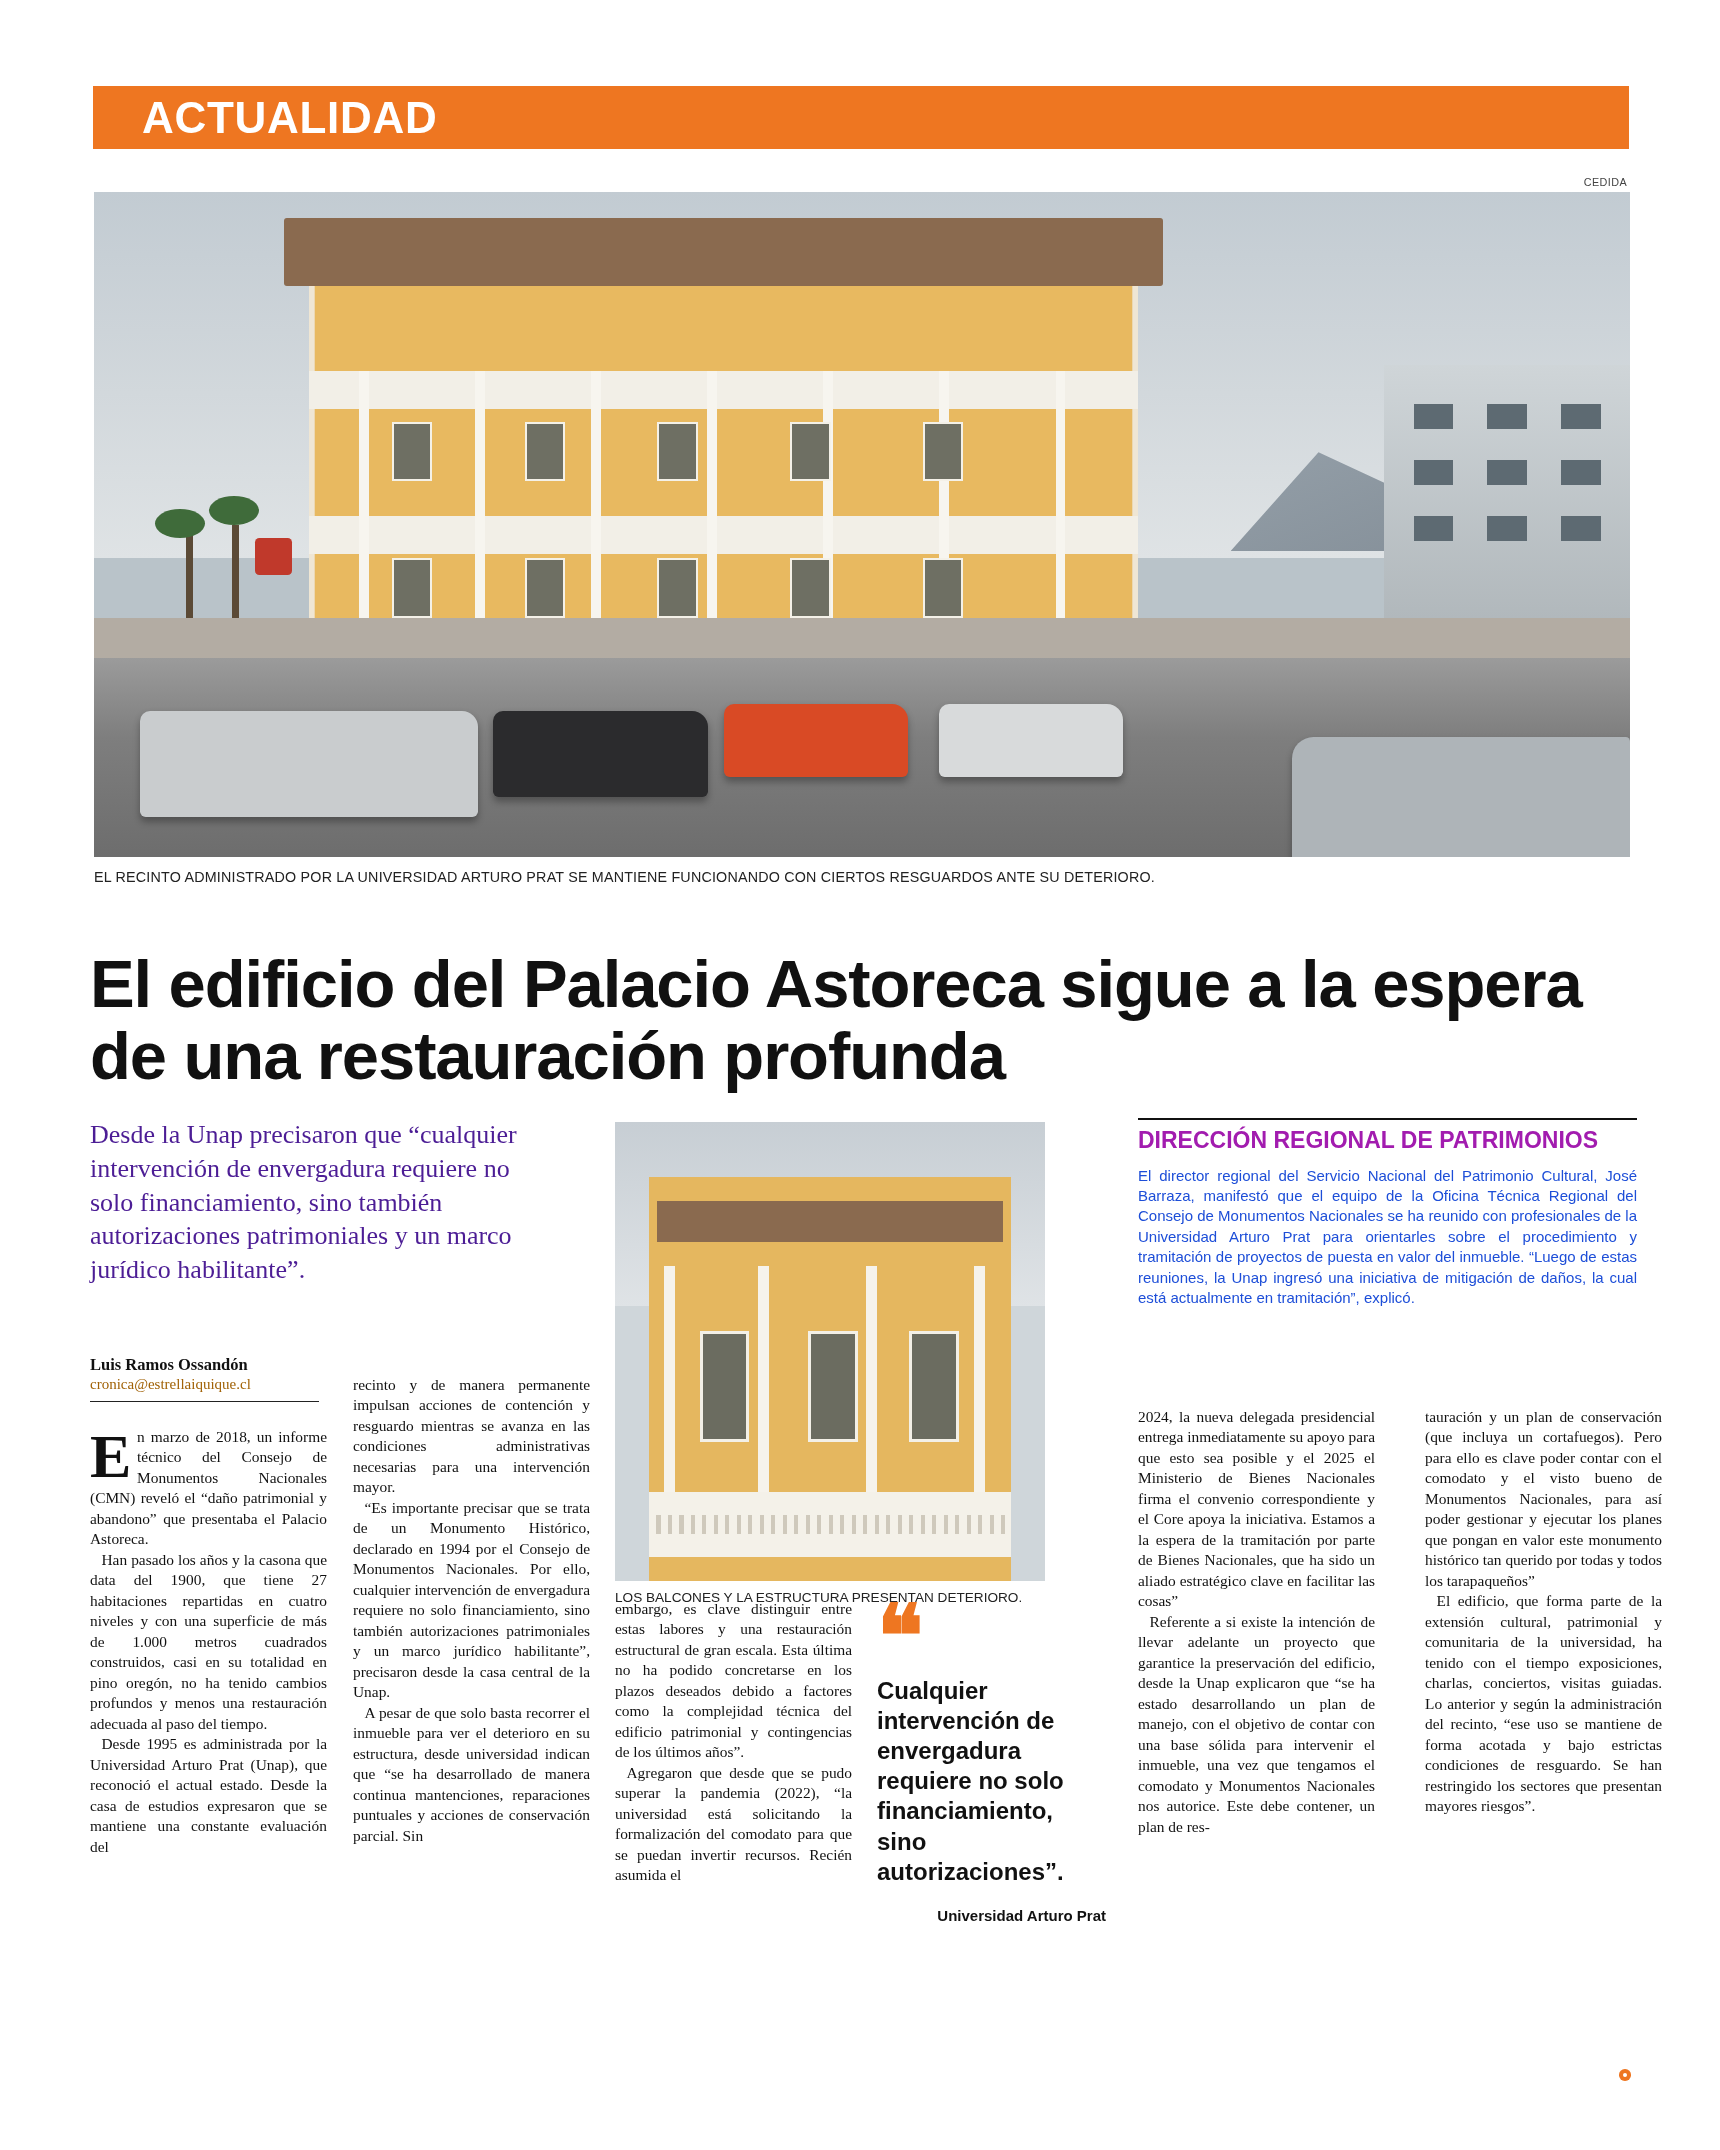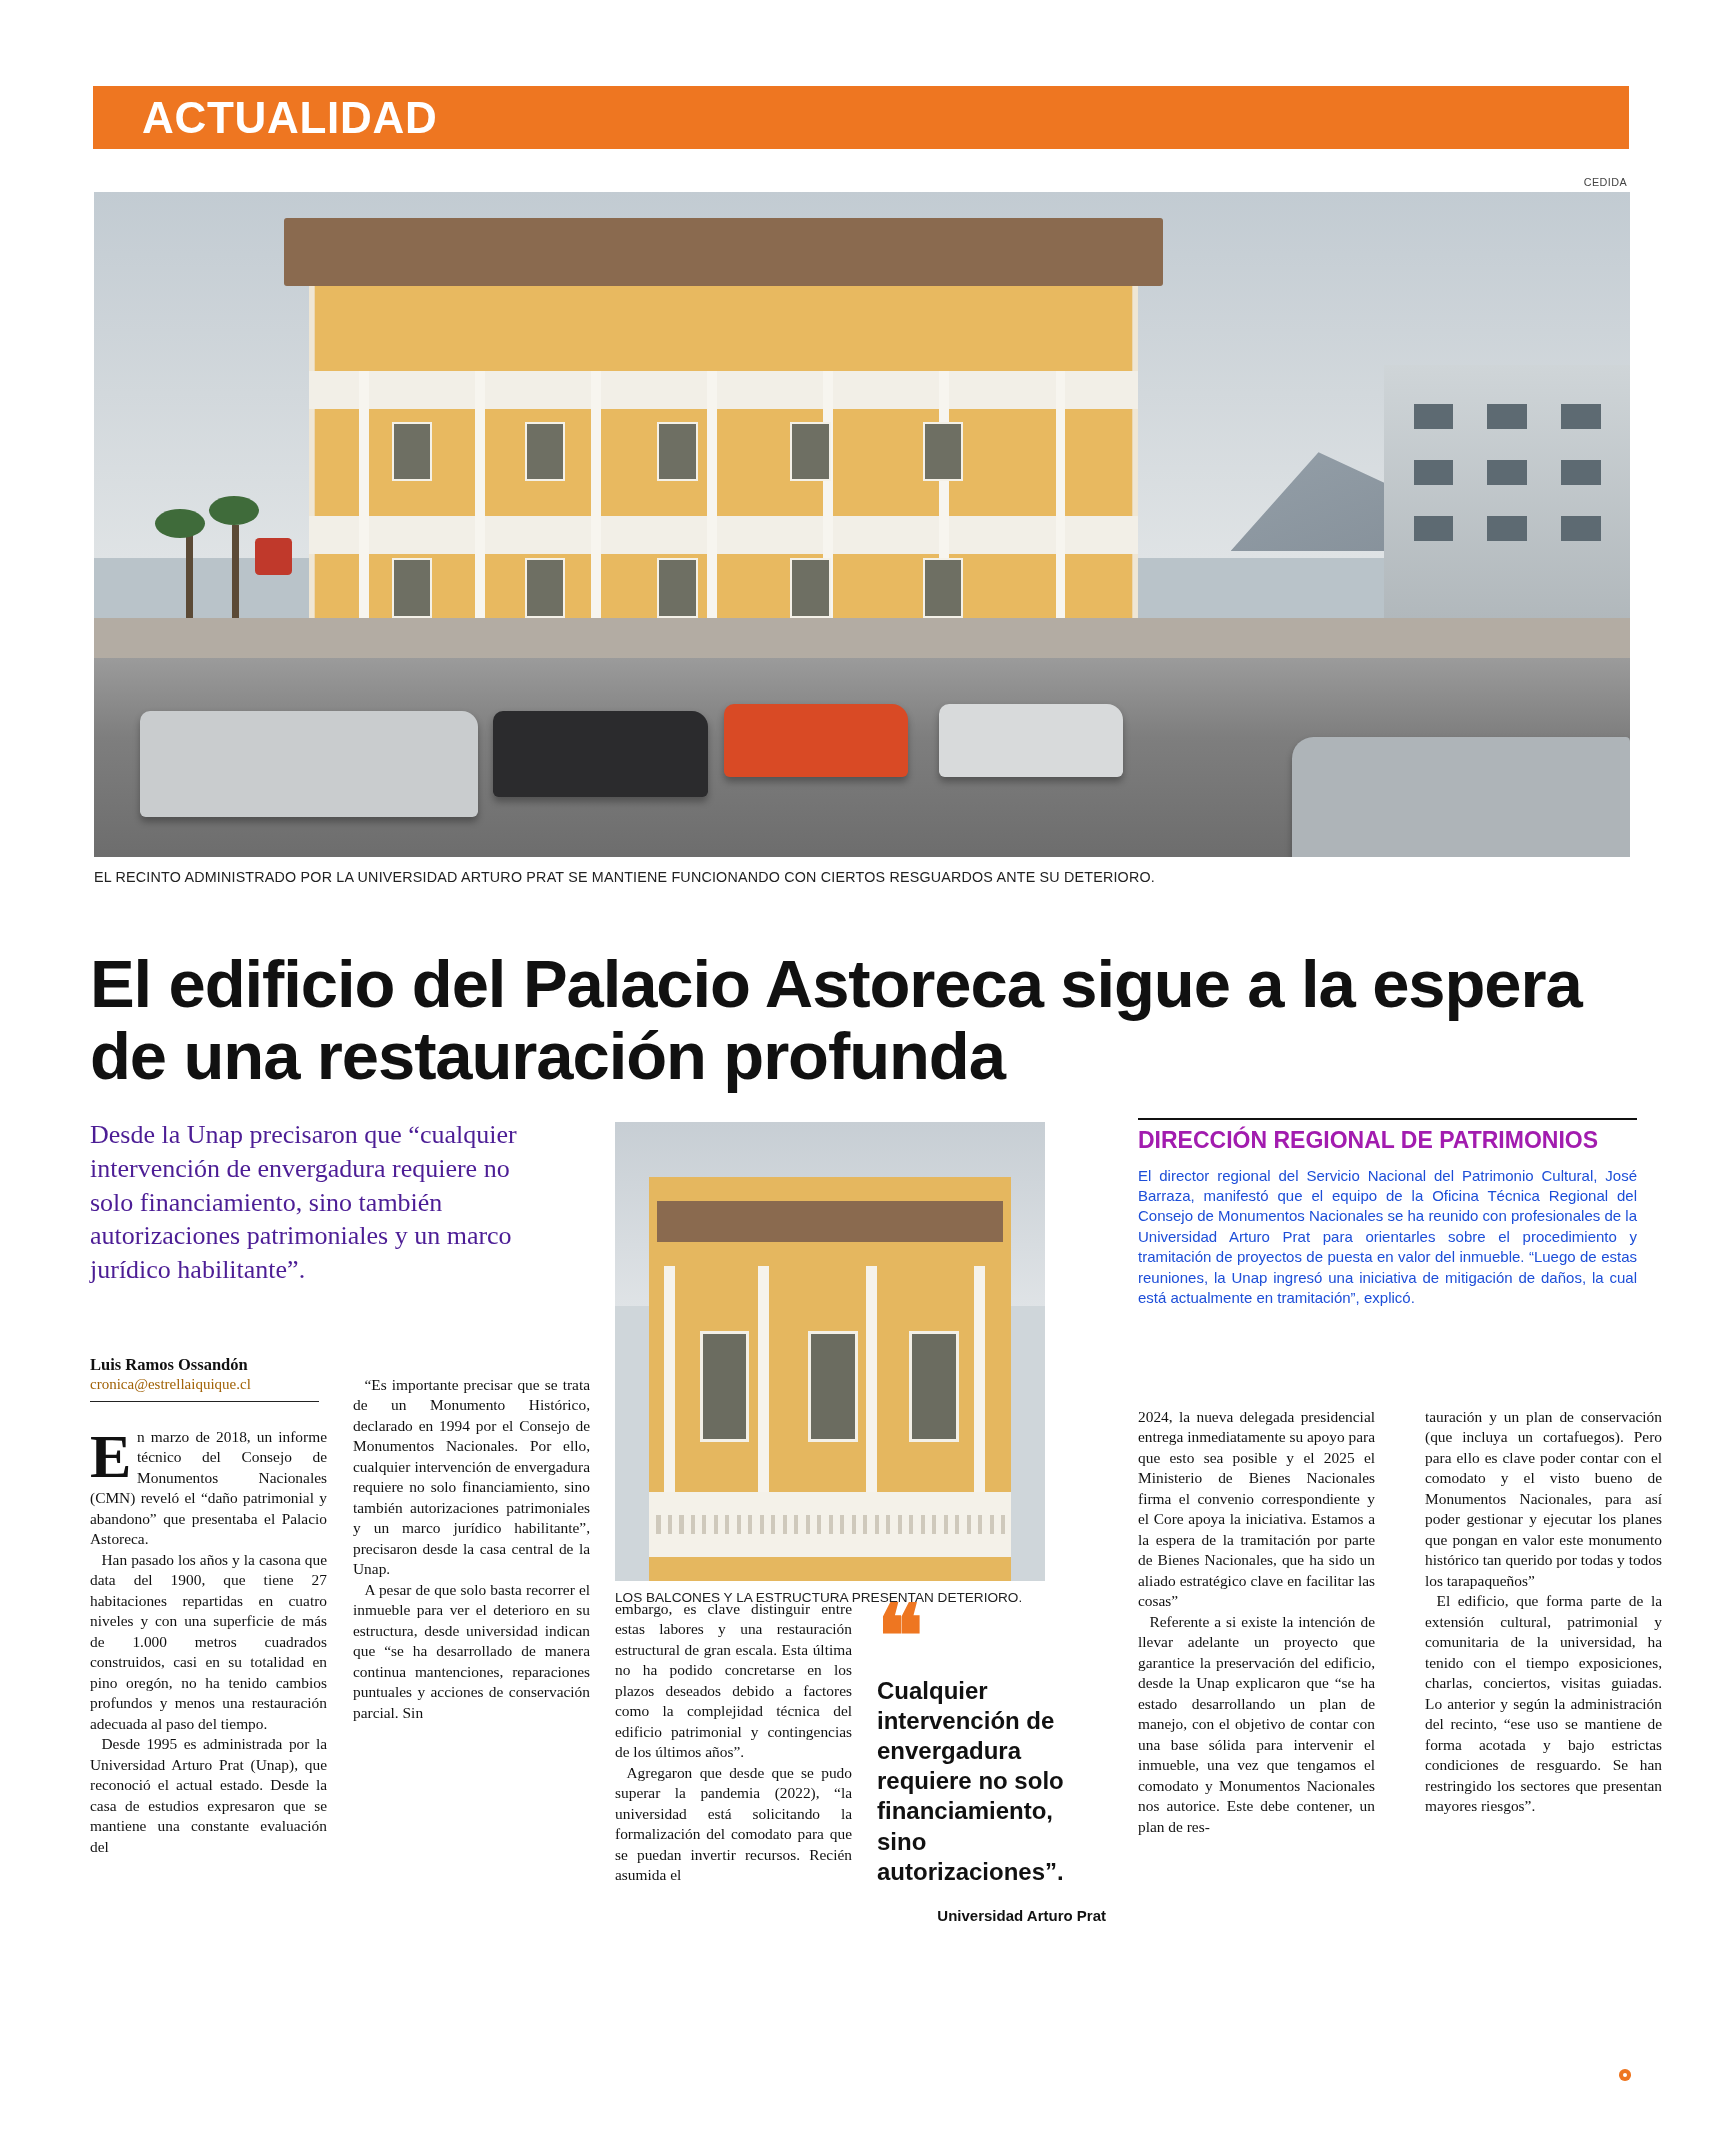--- a/index.html
+++ b/index.html
@@ -435,20 +435,21 @@
     <div class="rule"></div>
   </div>
 
   <div class="col col1">
     <p class="first dropcap">En marzo de 2018, un informe técnico del Consejo de Monumentos Nacionales (CMN) reveló el “daño patrimonial y abandono” que presentaba el Palacio Astoreca.</p>
     <p>Han pasado los años y la casona que data del 1900, que tiene 27 habitaciones repartidas en cuatro niveles y con una superficie de más de 1.000 metros cuadrados construidos, casi en su totalidad en pino oregón, no ha tenido cambios profundos y menos una restauración adecuada al paso del tiempo.</p>
     <p>Desde 1995 es administrada por la Universidad Arturo Prat (Unap), que reconoció el actual estado. Desde la casa de estudios expresaron que se mantiene una constante evaluación del</p>
   </div>
 
   <div class="col col2">
+    <p class="first">recinto y de manera permanente impulsan acciones de contención y resguardo mientras se avanza en las condiciones administrativas necesarias para una intervención mayor.</p>
     <p>“Es importante precisar que se trata de un Monumento Histórico, declarado en 1994 por el Consejo de Monumentos Nacionales. Por ello, cualquier intervención de envergadura requiere no solo financiamiento, sino también autorizaciones patrimoniales y un marco jurídico habilitante”, precisaron desde la casa central de la Unap.</p>
     <p>A pesar de que solo basta recorrer el inmueble para ver el deterioro en su estructura, desde universidad indican que “se ha desarrollado de manera continua mantenciones, reparaciones puntuales y acciones de conservación parcial. Sin</p>
   </div>
 
   <div class="photo-2">
     <div class="sky2"></div>
     <div class="facade">
       <div class="roof2"></div>
       <div class="colm" style="left:4%"></div>
       <div class="colm" style="left:30%"></div>

